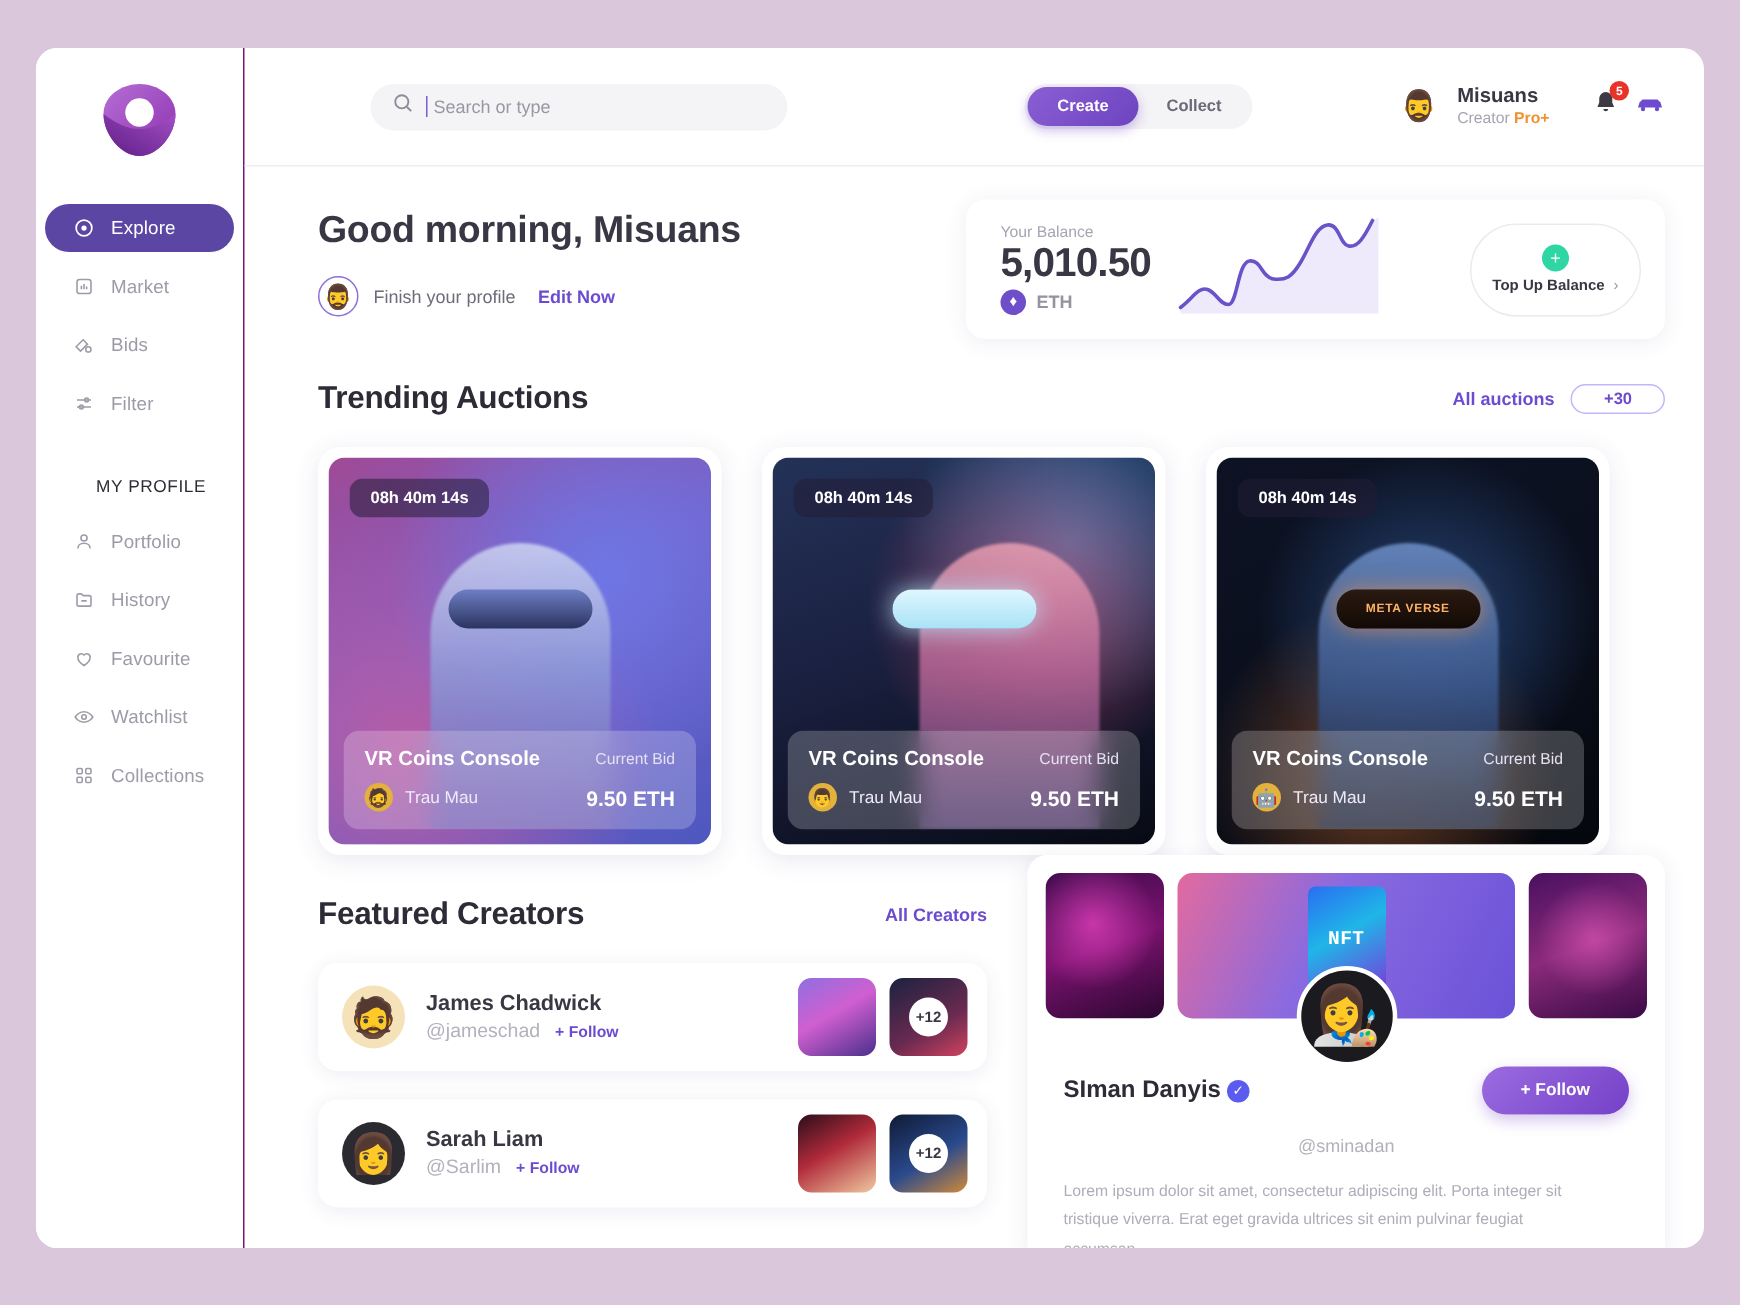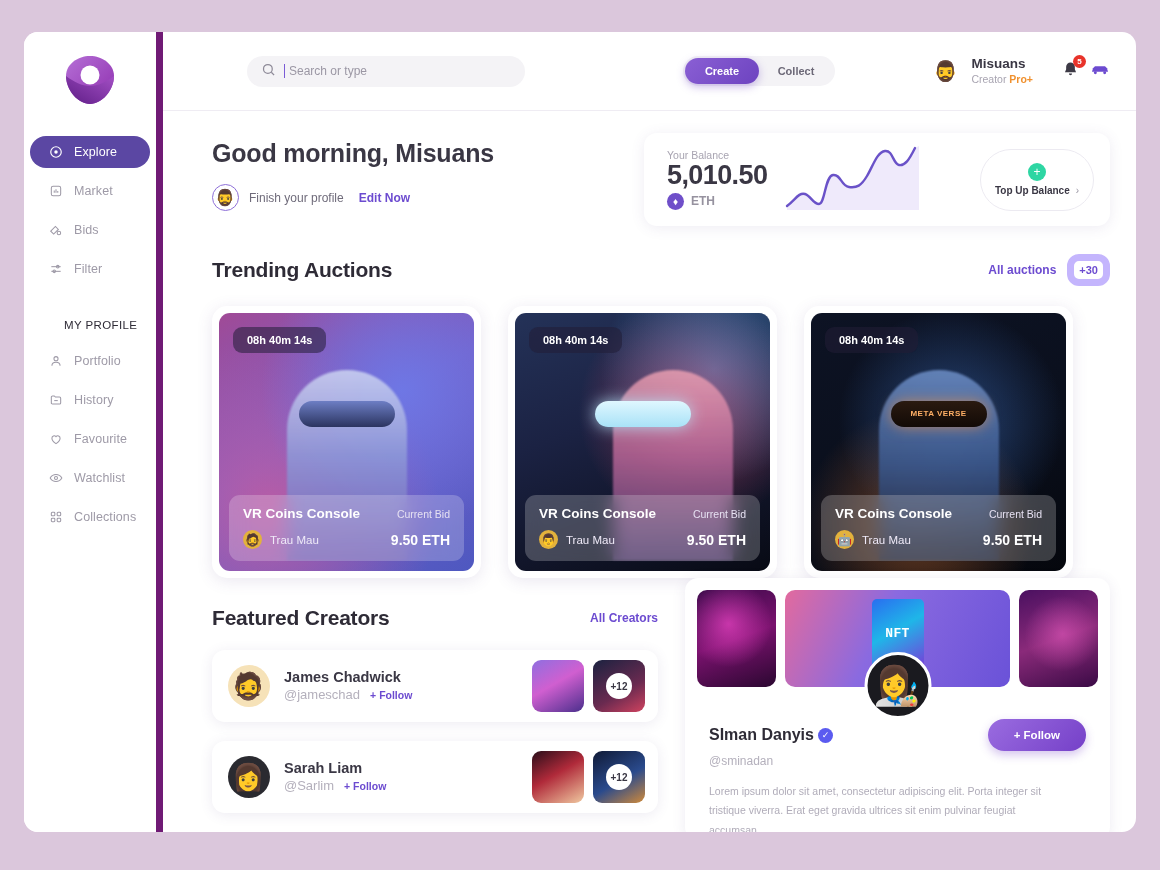--- a/index.html
+++ b/index.html
@@ -16,21 +16,21 @@
     background: #ffffff;
     border-radius: 14px;
     overflow: hidden;
     display: flex;
   }
 
   
   .sidebar {
     width: 139px; height: 100%;
     background: #ffffff;
-    border-right: 7px solid #701a75;
+    border-right: 1px solid #701a75;
     display: flex; flex-direction: column;
     flex: 0 0 139px;
   }
   .logo-wrap { height: 86px; display: flex; align-items: center; justify-content: center; padding-top: 10px;}
   .logo { width: 56px; height: 56px; }
   .nav-top { margin-top: 18px; }
   .nav-item {
     display: flex; align-items: center;
     gap: 11px;
     height: 32px;
@@ -164,22 +164,22 @@
   .topup-row { display: flex; align-items: center; gap: 6px; }
   .topup-text { font-size: 10px; font-weight: bold; color: #3a3744; }
   .chev { color: #9b97a4; font-size: 10px; }
 
   
   .sec-head { display: flex; align-items: center; margin-top: 28px; }
   .sec-title { font-size: 21px; font-weight: bold; color: #2e2b36; letter-spacing: -.2px; }
   .sec-right { margin-left: auto; display: flex; align-items: center; gap: 11px; }
   .link-purple { font-size: 12px; color: #6c4bd0; font-weight: bold; cursor: pointer; }
   .pill-count {
-    border: 7px solid #c4b5fd; border-radius: 12px;
-    padding: 3px 5px; font-size: 11px; color: #6c4bd0; font-weight: bold;
+    border: 1px solid #c4b5fd; border-radius: 12px;
+    padding: 3px 21px; font-size: 11px; color: #6c4bd0; font-weight: bold;
     cursor: pointer;
   }
 
   
   .cards { display: flex; gap: 27px; margin-top: 20px; }
   .auc-card {
     width: 269px; height: 272px;
     background: #fff; border-radius: 15px;
     padding: 7px;
     box-shadow: 0 3px 16px rgba(90,70,140,.13);
@@ -335,21 +335,21 @@
   }
   .follow-btn {
     margin-left: auto;
     background: linear-gradient(135deg,#9a6ce0 0%,#7540c8 100%);
     color: #fff; font-size: 11.5px; font-weight: bold;
     padding: 10px 26px; border-radius: 18px;
     border: none; cursor: pointer;
     box-shadow: 0 4px 10px rgba(117,64,200,.3);
     font-family: "Liberation Sans", sans-serif;
   }
-  .prof-handle { font-size: 12px; color: #b4b0bc; margin-top: 3px; }
+  .prof-handle { font-size: 12px; color: #b4b0bc; margin-top: 14px; text-align: center; }
   .prof-bio {
     font-size: 10.5px; color: #b0acb9; line-height: 1.85;
     margin-top: 14px; max-width: 352px;
   }
 </style>
 </head>
 <body>
 
 <div class="app-frame">
 

